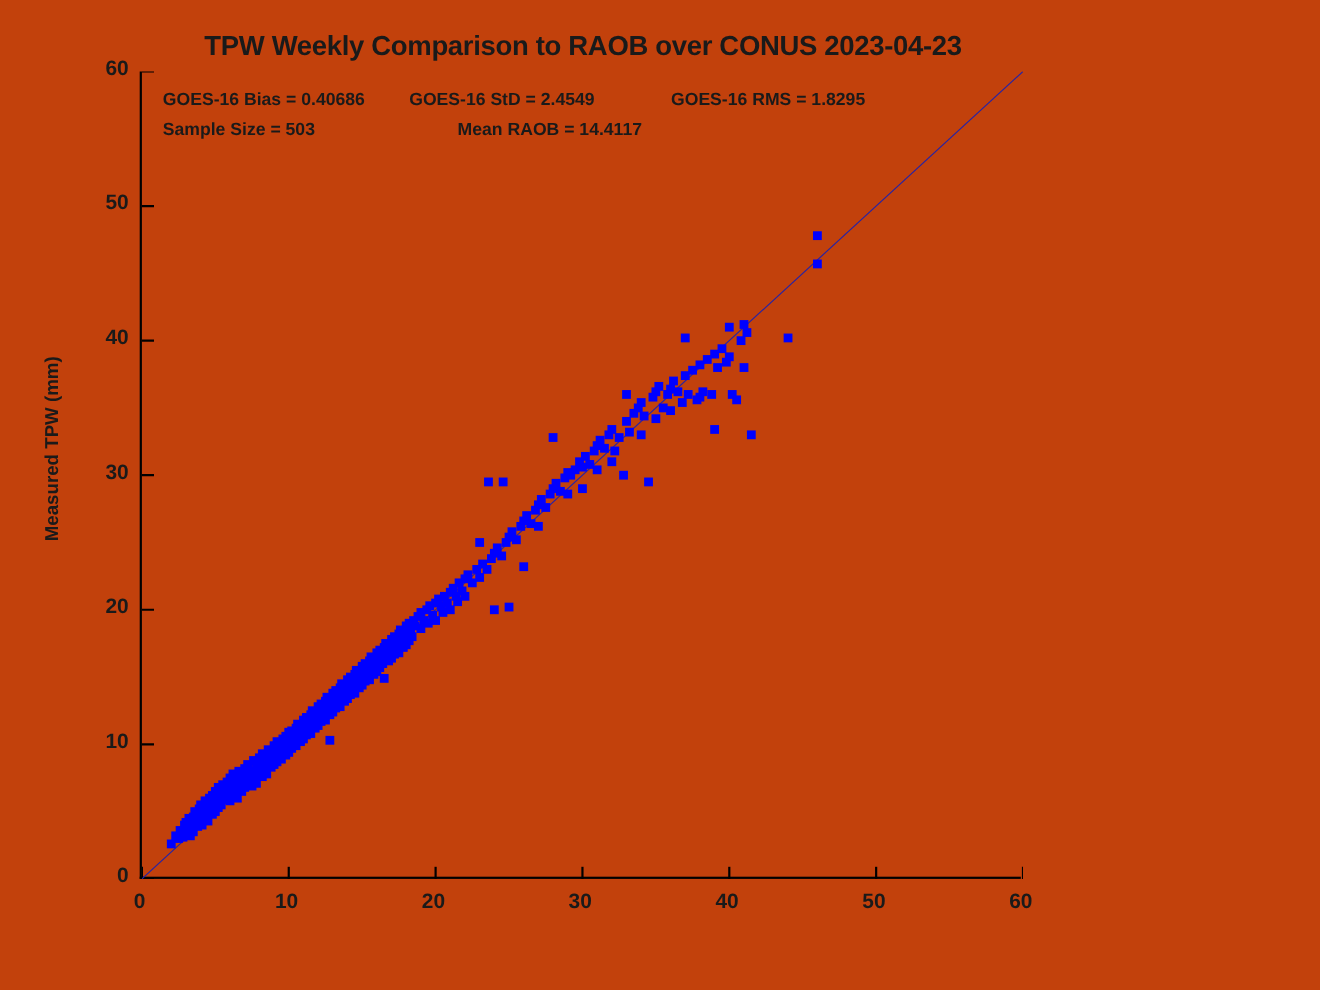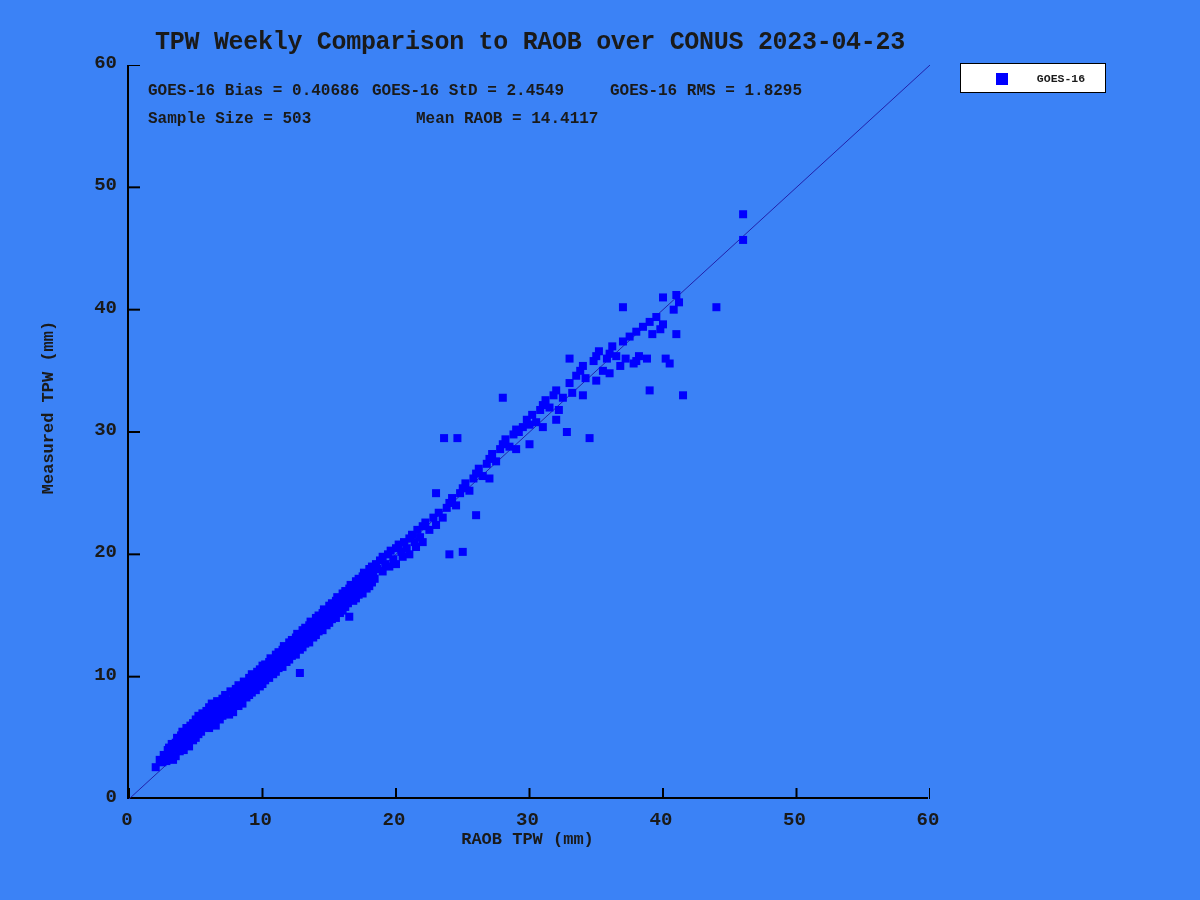--- a/index.html
+++ b/index.html
@@ -4,22 +4,22 @@
 <style>
   html, body {
     margin: 0;
     padding: 0;
     background: #ffffff;
   }
   #page {
     position: relative;
     width: 1200px;
     height: 900px;
-    background: #3b82f6;
-    font-family: Liberation Mono, monospace;
+    background: #c2410c;
+    font-family: Liberation Sans, sans-serif;
     overflow: hidden;
   }
   #chart-title {
     position: absolute;
     left: 0;
     top: 28px;
     width: 1060px;
     text-align: center;
     font-size: 25px;
     font-weight: bold;
@@ -516,23 +516,16 @@
           <rect x="543.35" y="265.1333333333334" width="8" height="8" fill="#0000FF"></rect>
           <rect x="546.0200000000001" y="233.3266666666667" width="8" height="8" fill="#0000FF"></rect>
           <rect x="550.025" y="326.29999999999995" width="8" height="8" fill="#0000FF"></rect>
           <rect x="583.4" y="238.21999999999997" width="8" height="8" fill="#0000FF"></rect>
           <rect x="610.1" y="145.24666666666667" width="8" height="8" fill="#0000FF"></rect>
           <rect x="610.1" y="170.9366666666666" width="8" height="8" fill="#0000FF"></rect>
         </g>
       </svg>
   </div>
 
-  <div id="xaxis-label">RAOB TPW (mm)</div>
   <div id="yaxis-label">Measured TPW (mm)</div>
 
-  <div id="legend-box">
-    <svg id="legend-swatch" viewBox="0 0 12 12">
-      <rect x="0" y="0" width="12" height="12" fill="#0000FF"></rect>
-    </svg>
-    <div id="legend-label">GOES-16</div>
-  </div>
 
 </div>
 
 </body></html>

